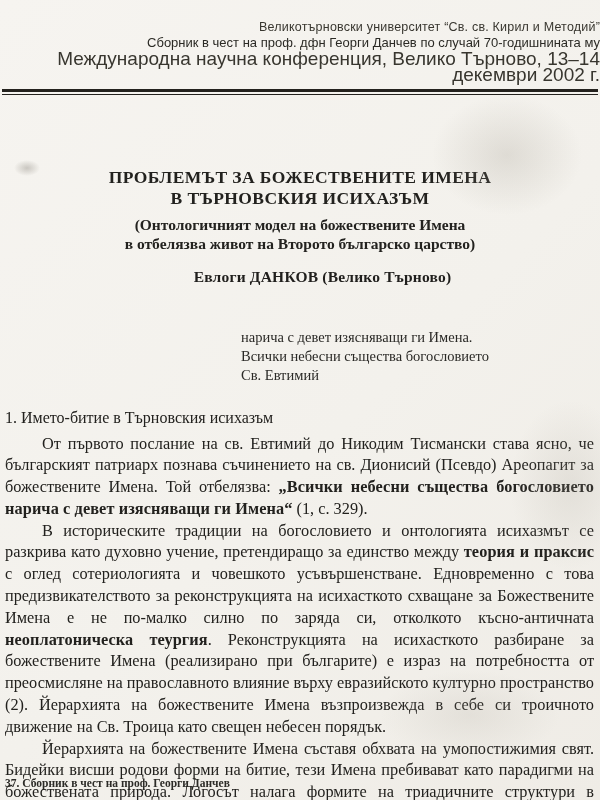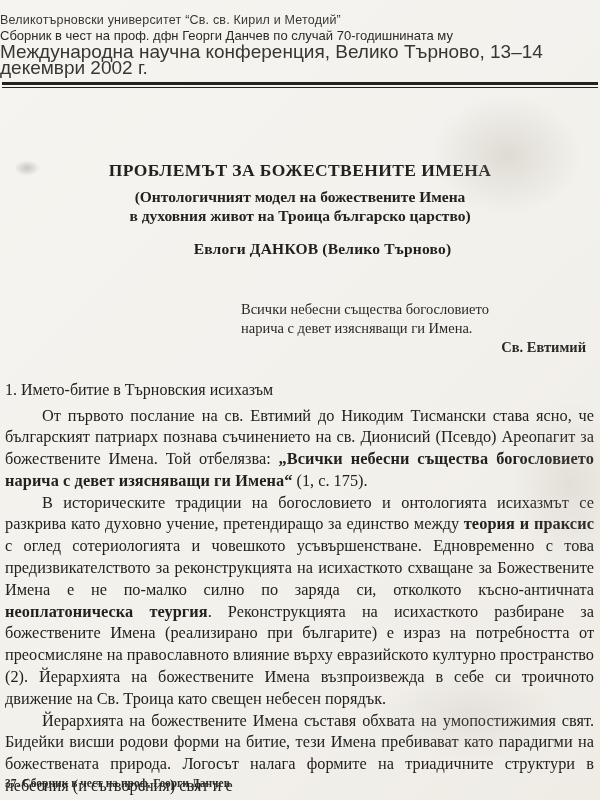--- a/index.html
+++ b/index.html
@@ -19,22 +19,22 @@
     background: radial-gradient(closest-side, rgba(168,162,150,0.28), rgba(168,162,150,0)); }
   .blotch.b2 { right: -30px; top: 400px; width: 120px; height: 170px;
     background: radial-gradient(closest-side, rgba(168,162,150,0.20), rgba(168,162,150,0)); }
   .blotch.b3 { right: 40px; bottom: 40px; width: 180px; height: 90px;
     background: radial-gradient(closest-side, rgba(168,162,150,0.18), rgba(168,162,150,0)); }
   .blotch.b4 { left: 14px; top: 160px; width: 26px; height: 16px;
     background: radial-gradient(closest-side, rgba(120,115,105,0.35), rgba(120,115,105,0)); }
 
   
   .masthead {
-    padding-top: 13px;
-    text-align: left;
+    padding-top: 20px;
+    text-align: right;
     font-family: "Liberation Sans", "DejaVu Sans", sans-serif;
     color: #38362f;
   }
   .masthead .m1 { font-size: 12.5px; line-height: 15px; letter-spacing: 0.2px; }
   .masthead .m2 { font-size: 13px;   line-height: 16px; font-weight: normal; color: #2b2a25; }
   .masthead .m3 { font-size: 19px; line-height: 16px; }
   .header-rule {
     margin: 6px 2px 0 2px;
     height: 2px;
     border-top: 3px solid #24221e;
@@ -67,21 +67,21 @@
   }
 
   
   .epigraph {
     margin: 42px 14px 0 auto;
     width: 345px;
     font-size: 14.5px;
     line-height: 18.5px;
     color: #2a2926;
   }
-  .epigraph .attribution { text-align: right; margin-top: 1px; font-weight: bold; }
+  .epigraph .attribution { margin-top: 1px; }
 
   
   .section-heading {
     margin: 24px 6px 0 5px;
     font-size: 16px;
     font-weight: normal;
     color: #22211e;
   }
   .body-text { margin: 6px 6px 0 5px; }
   .para {
@@ -117,38 +117,39 @@
   <header class="masthead">
     <div class="m1">Великотърновски университет “Св. св. Кирил и Методий”</div>
     <div class="m2">Сборник в чест на проф. дфн Георги Данчев по случай 70-годишнината му</div>
     <div class="m3">Международна научна конференция, Велико Търново, 13–14 декември 2002 г.</div>
     <div class="header-rule"></div>
   </header>
 
   <section class="title-block">
     <h1 class="title-main">
       <span>ПРОБЛЕМЪТ ЗА БОЖЕСТВЕНИТЕ ИМЕНА</span><br>
+      <span>В ТЪРНОВСКИЯ ИСИХАЗЪМ</span>
     </h1>
     <div class="title-sub">
       <span>(Онтологичният модел на божествените Имена</span><br>
-      <span>в духовния живот на Троица българско царство)</span>
+      <span>в отбелязва живот на Второто българско царство)</span>
     </div>
     <div class="author-line">Евлоги ДАНКОВ (Велико Търново)</div>
   </section>
 
   <section class="epigraph">
+    <div>нарича с девет изясняващи ги Имена.</div>
     <div>Всички небесни същества богословието</div>
-    <div>нарича с девет изясняващи ги Имена.</div>
     <div class="attribution">Св. Евтимий</div>
   </section>
 
   <h2 class="section-heading">1. Името-битие в Търновския исихазъм</h2>
 
   <div class="body-text">
-    <p class="para"><span>От първото послание на св. Евтимий до Никодим Тисмански става ясно, че българският патриарх познава съчинението на св. Дионисий (Псевдо) Ареопагит за божествените Имена. Той отбелязва: </span><b>„Всички небесни същества богословието нарича с девет изясняващи ги Имена“</b><span> (1, с. 175).</span></p>
+    <p class="para"><span>От първото послание на св. Евтимий до Никодим Тисмански става ясно, че българският патриарх познава съчинението на св. Дионисий (Псевдо) Ареопагит за божествените Имена. Той отбелязва: </span><b>„Всички небесни същества богословието нарича с девет изясняващи ги Имена“</b><span> (1, с. 329).</span></p>
 
     <p class="para"><span>В историческите традиции на богословието и онтологията исихазмът се разкрива като духовно учение, претендиращо за единство между </span><b>теория и праксис</b><span> с оглед сотериологията и човешкото усъвършенстване. Едновременно с това предизвикателството за реконструкцията на исихасткото схващане за Божествените Имена е не по-малко силно по заряда си, отколкото късно-античната </span><b>неоплатоническа теургия</b><span>. Реконструкцията на исихасткото разбиране за божествените Имена (реализирано при българите) е израз на потребността от преосмисляне на православното влияние върху евразийското културно пространство (2). Йерархията на божествените Имена възпроизвежда в себе си троичното движение на Св. Троица като свещен небесен порядък.</span></p>
 
     <p class="para"><span>Йерархията на божествените Имена съставя обхвата на умопостижимия свят. Бидейки висши родови форми на битие, тези Имена пребивават като парадигми на божествената природа. Логосът налага формите на триадичните структури в небесния (и сътворения) свят и е</span></p>
   </div>
 
   <footer class="signature">37. Сборник в чест на проф. Георги Данчев</footer>
 
 </div>
 

